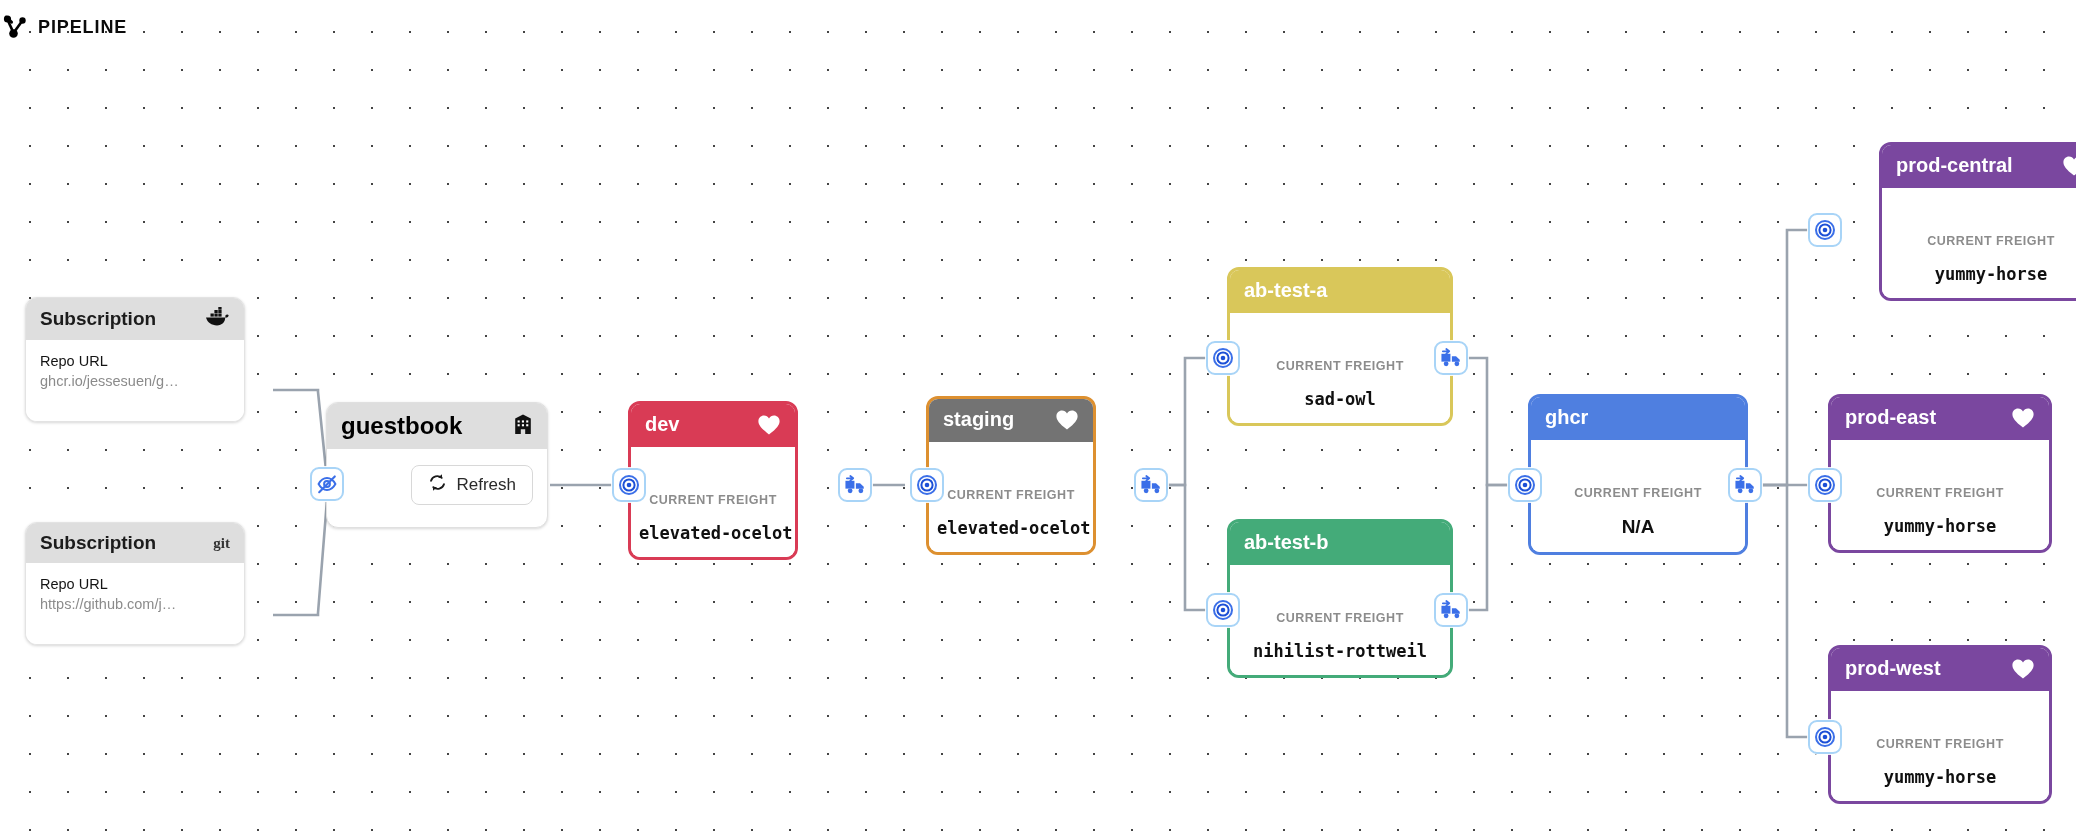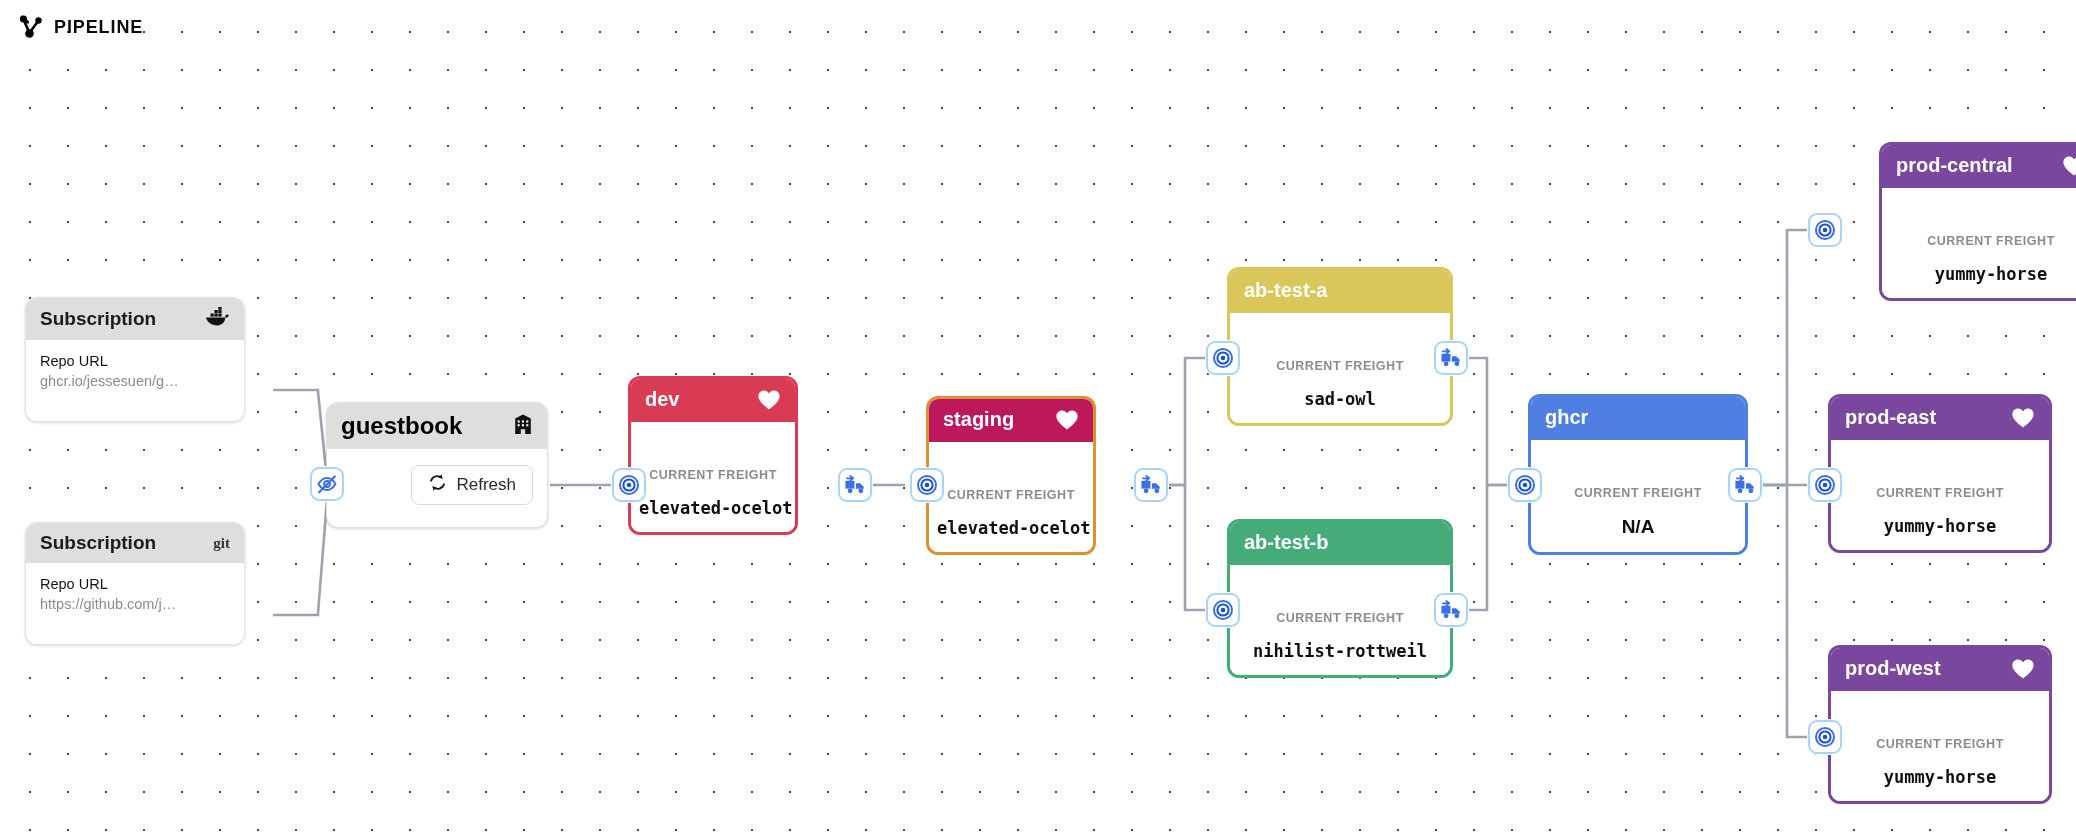--- a/index.html
+++ b/index.html
@@ -19,21 +19,21 @@
     height: 840px;
     background-color: #ffffff;
     background-image: radial-gradient(circle, #444444 1.1px, transparent 1.2px);
     background-size: 38px 38px;
     background-position: 11px 13px;
   }
 
   
   #brand {
     position: absolute;
-    left: 18px; top: 14px;
+    left: 2px; top: 14px;
     display: flex;
     align-items: center;
     gap: 10px;
     z-index: 60;
   }
   #brand .logo-mark { width: 26px; height: 26px; display: block; }
   #brand .brand-text {
     font-size: 18px;
     font-weight: bold;
     letter-spacing: 0.9px;
@@ -298,21 +298,21 @@
   </div>
 
   <div class="pin-btn" style="left:310px; top:467px;">
     <svg width="22" height="22" viewBox="0 0 22 22" aria-hidden="true">
       <path d="M2.6 11 C4.8 6.9 7.8 5 11 5 c3.2 0 6.2 1.9 8.4 6 -2.2 4.1-5.2 6-8.4 6 -3.2 0-6.2-1.9-8.4-6 Z" fill="none" stroke="#3b6fe8" stroke-width="2"></path>
       <circle cx="11" cy="11" r="2.9" fill="none" stroke="#3b6fe8" stroke-width="2"></circle>
       <path d="M3.2 19.2 L18.8 3.4" stroke="#3b6fe8" stroke-width="2.1" stroke-linecap="round"></path>
     </svg>
   </div>
 
-  <div class="node stage" style="left:628px; top:376px; border:3px solid #d93b55;">
+  <div class="node stage" style="left:628px; top:401px; border:3px solid #d93b55;">
     <div class="stage-head" style="background:#d93b55;">
       <span class="stage-name">dev</span>
       <span>
         <svg class="heart" viewBox="0 0 24 22" aria-hidden="true">
           <path d="M12 20.5 C4 14.4 1.4 10.6 1.4 7.2 1.4 3.8 4 1.5 7 1.5 c2.1 0 4 1.2 5 3 1-1.8 2.9-3 5-3 3 0 5.6 2.3 5.6 5.7 0 3.4-2.6 7.2-10.6 13.3z" fill="#fff"></path>
         </svg>
       </span>
     </div>
     <div class="stage-body">
       <div class="freight-label">CURRENT FREIGHT</div>
@@ -330,21 +330,21 @@
     <svg width="23" height="22" viewBox="0 0 24 22" aria-hidden="true">
       <path d="M1.5 6.6 h9.4 v8.2 H1.5z" fill="#3b6fe8"></path>
       <path d="M12.4 9.2 h4.3 l3.9 3.5 v2.1 h-8.2z" fill="#3b6fe8"></path>
       <circle cx="6.4" cy="17.1" r="2.5" fill="#3b6fe8"></circle>
       <circle cx="17.6" cy="17.1" r="2.5" fill="#3b6fe8"></circle>
       <path d="M3.0 4.0 h6.2 M6.6 1.6 l3.0 2.4 -3.0 2.4" stroke="#3b6fe8" stroke-width="1.9" fill="none" stroke-linecap="round" stroke-linejoin="round"></path>
     </svg>
   </div>
 
   <div class="node stage" style="left:926px; top:396px; border:3px solid #dd9030;">
-    <div class="stage-head" style="background:#be185d;">
+    <div class="stage-head" style="background:#737373;">
       <span class="stage-name">staging</span>
       <span>
         <svg class="heart" viewBox="0 0 24 22" aria-hidden="true">
           <path d="M12 20.5 C4 14.4 1.4 10.6 1.4 7.2 1.4 3.8 4 1.5 7 1.5 c2.1 0 4 1.2 5 3 1-1.8 2.9-3 5-3 3 0 5.6 2.3 5.6 5.7 0 3.4-2.6 7.2-10.6 13.3z" fill="#fff"></path>
         </svg>
       </span>
     </div>
     <div class="stage-body">
       <div class="freight-label">CURRENT FREIGHT</div>
       <div class="freight-value">elevated-ocelot</div>

